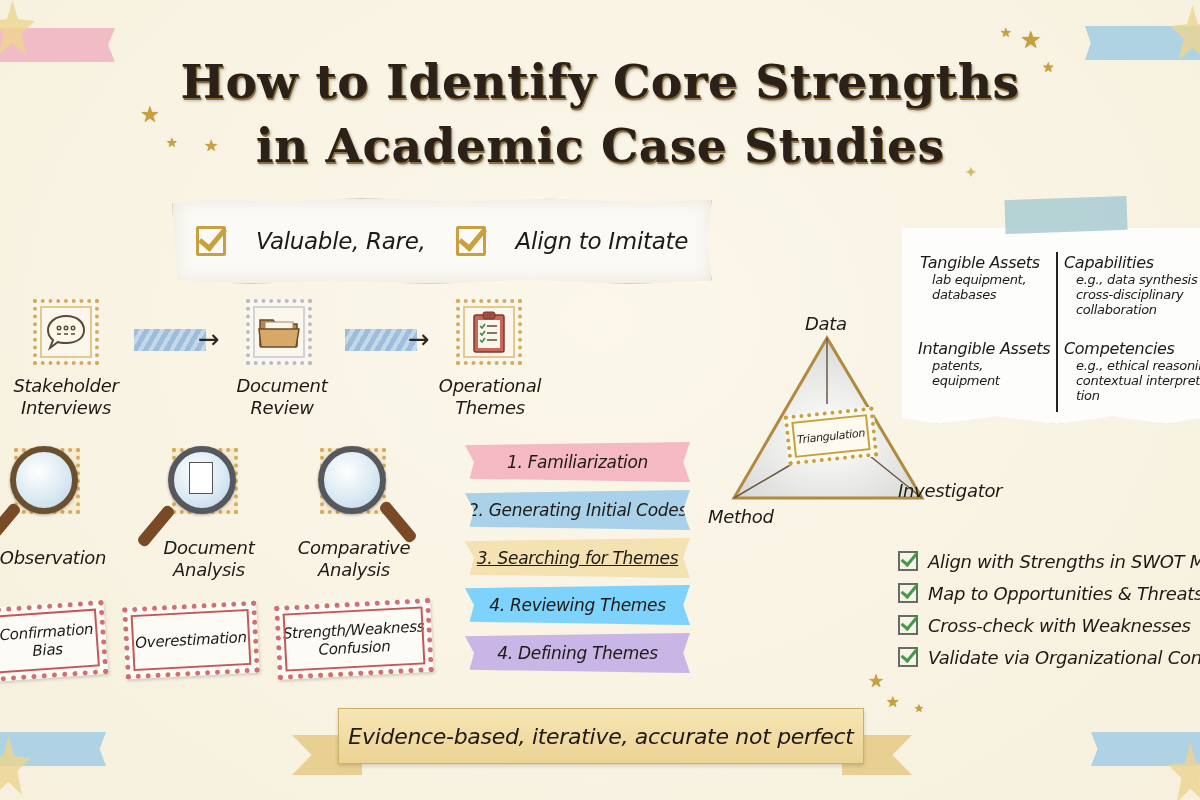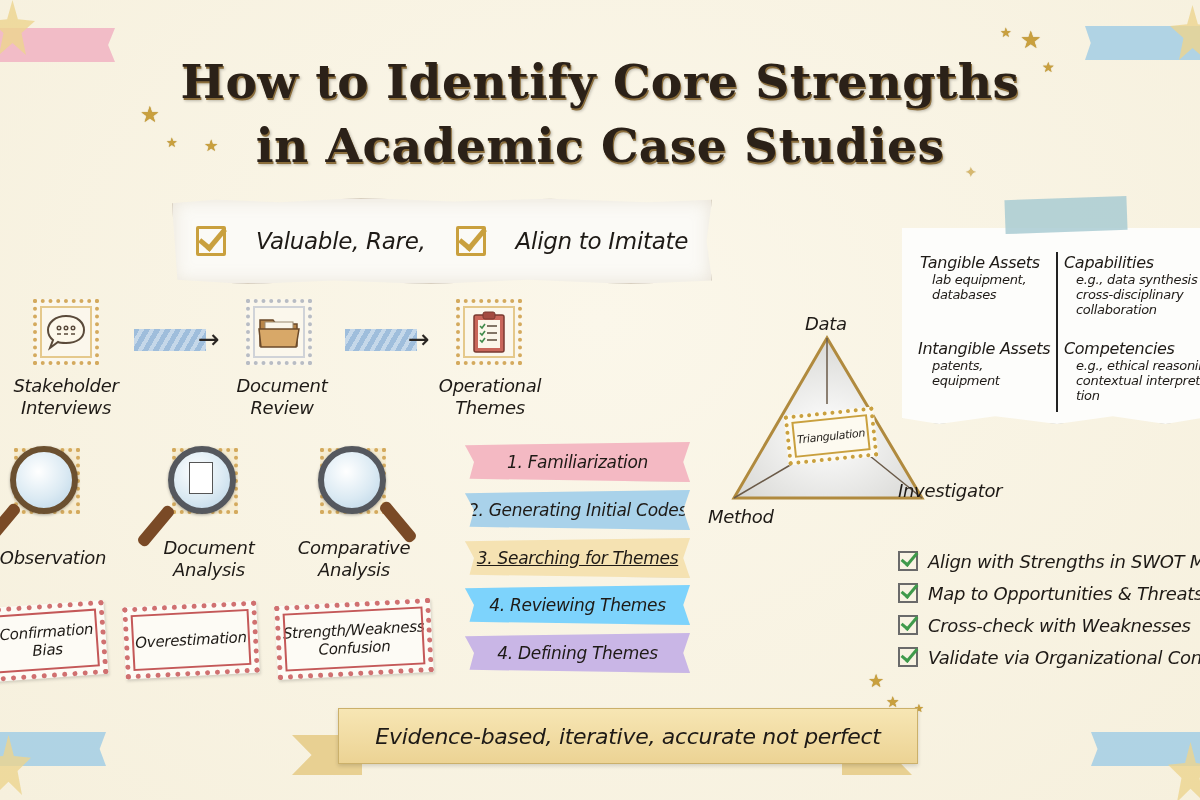--- a/index.html
+++ b/index.html
@@ -129,21 +129,21 @@
     width: 20px; height: 20px; border: 2px solid #6a6a6a; position: relative; flex: none;
   }
   .green-check::after {
     content: ""; position: absolute; left: 5px; top: -4px; width: 6px; height: 14px;
     border-right: 3px solid #3f9a4b; border-bottom: 3px solid #3f9a4b; transform: rotate(40deg);
   }
 
   
   .banner-tail { top: 735px; width: 70px; height: 40px; background: #e8d092; }
   .banner {
-    left: 338px; top: 708px; width: 580px; height: 56px;
+    left: 338px; top: 708px; width: 526px; height: 56px;
     background: linear-gradient(180deg, #f7e6b4, #ecd394);
     display: flex; align-items: center; justify-content: center;
     font-size: 22px;
     box-shadow: 0 2px 4px rgba(0,0,0,0.15);
     border: 1px solid #cbb06a;
   }
 </style>
 </head>
 <body>
 

